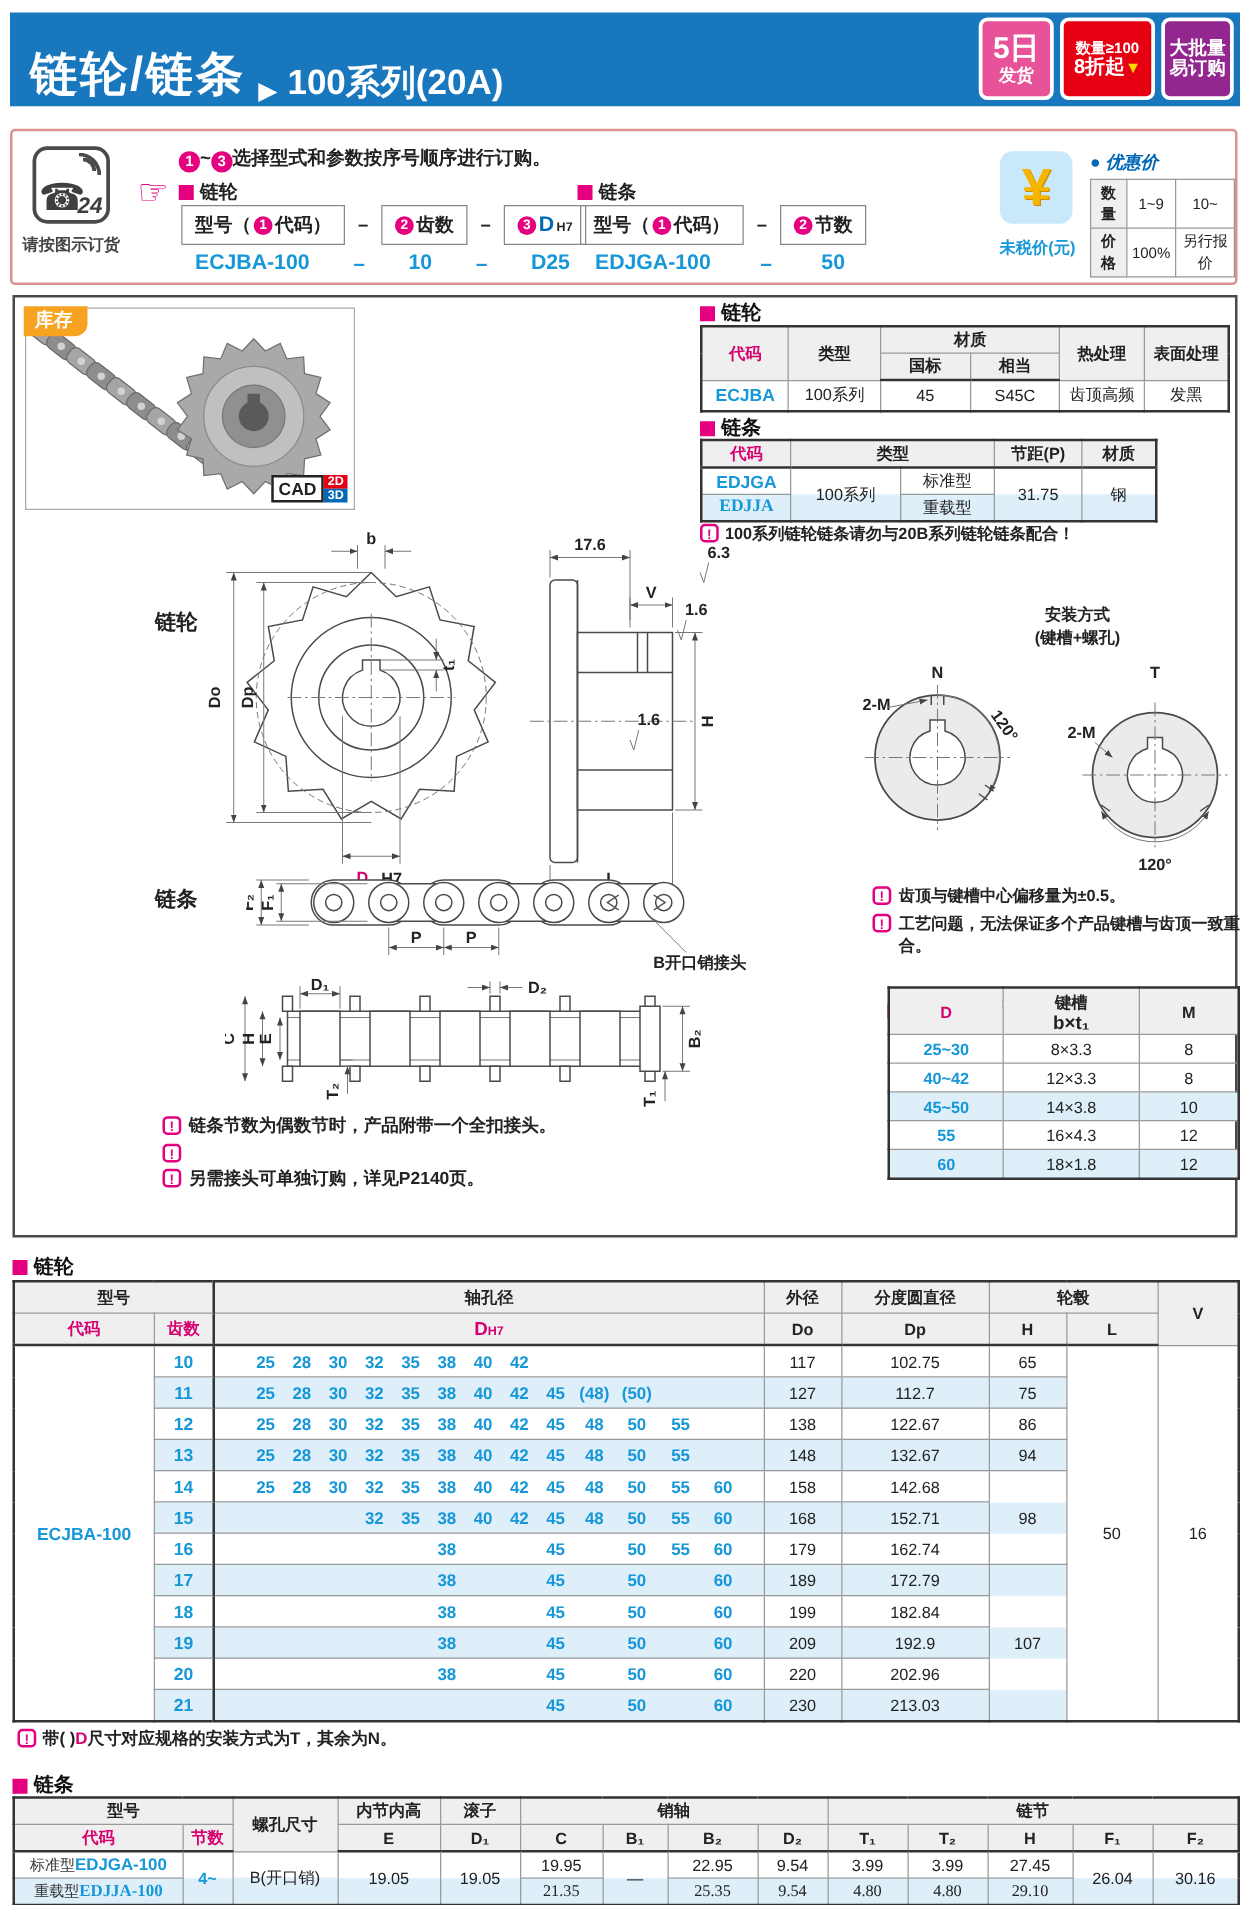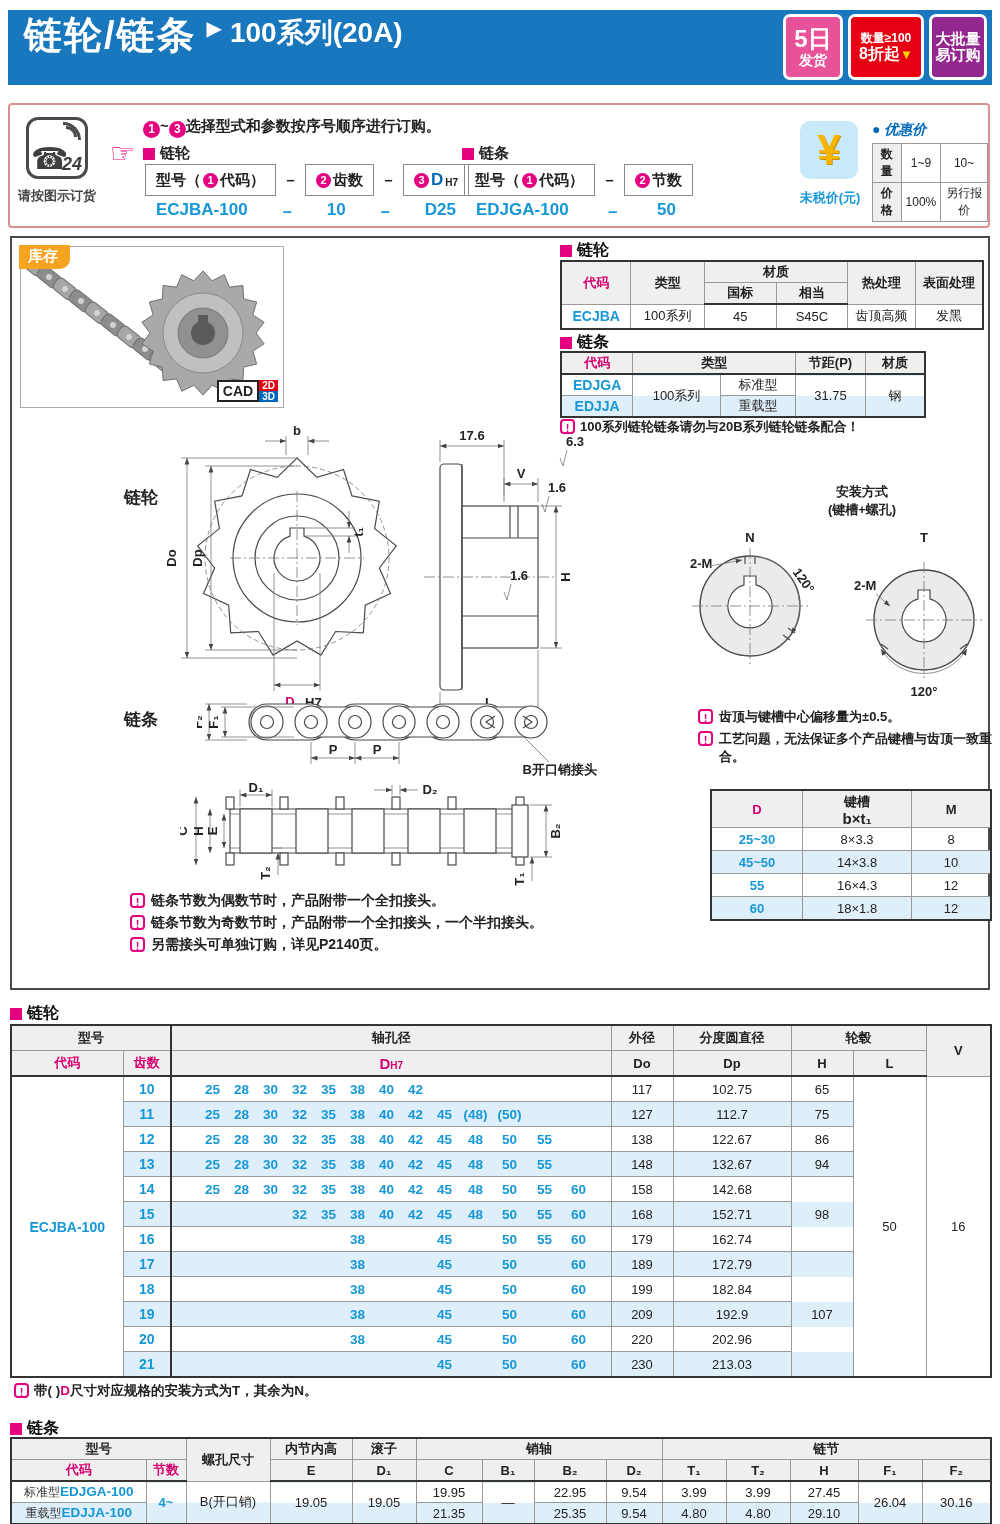--- a/index.html
+++ b/index.html
@@ -1,21 +1,21 @@
 <!DOCTYPE html>
 <html><head>
 <meta charset="utf-8">
 <style>
   html,body{margin:0;padding:0;background:#fff;}
   body{width:1000px;height:1524px;position:relative;font-family:"Liberation Sans","DejaVu Sans",sans-serif;color:#222;}
   .abs{position:absolute;}
   .sq{display:inline-block;width:12px;height:12px;background:#E4007F;margin-right:5px;flex:0 0 auto;}
   .seclbl{display:flex;align-items:center;font-size:16px;font-weight:bold;color:#111;}
   
-  #hdr{left:8px;top:10px;width:984px;height:75px;background:#1877BD;display:flex;align-items:flex-start;}
+  #hdr{left:8px;top:10px;width:984px;height:75px;background:#1877BD;display:flex;align-items:flex-end;}
   #hdr .title{color:#fff;font-size:38px;font-weight:bold;margin-left:16px;letter-spacing:2px;}
   #hdr .tri{color:#fff;font-size:20px;margin:6px 8px 0 10px;}
   #hdr .subtitle{color:#fff;font-size:28px;font-weight:bold;margin-top:4px;}
   #badges{position:absolute;right:5px;top:4px;display:flex;gap:5px;padding-left:25px;}
   .badge{height:66px;border-radius:7px;border:3px solid #fff;box-sizing:border-box;color:#fff;font-weight:bold;display:flex;flex-direction:column;align-items:center;justify-content:center;line-height:1.1;}
   .b1{background:#E85298;width:60px;}
   .b1 .t{font-size:24px;} .b1 .bt{font-size:14px;}
   .b2{background:#E60012;width:76px;}
   .b2 .t{font-size:12px;} .b2 .bt{font-size:16px;}
   .b2 .yarr{color:#FFD800;font-size:13px;}
@@ -60,21 +60,21 @@
   #cadbadge .cad3{background:#0068B7;color:#fff;font-size:10px;font-weight:bold;padding:0 3px;flex:1;display:flex;align-items:center;}
   
   .spectbl{position:absolute;border-collapse:collapse;}
   .spectbl th,.spectbl td{border:1px solid #999;font-size:13px;text-align:center;padding:1px 2px;}
   .spectbl th{background:#EFEFEF;font-weight:bold;}
   .spectbl{border:2px solid #333;}
   .spectbl .mg{color:#D6006F;}
   .spectbl .code{color:#1697D8;font-weight:bold;font-size:14px;}
   .spectbl tr.hsep th{border-bottom:2px solid #333;}
   .grad{background:linear-gradient(#fff 50%,#DFEFFA 50%);}
-  .bgb{background:#DFEFFA;}
+  .bgb{background:#DFEFFA;font-family:Liberation Serif, serif;}
   .specnote{position:absolute;display:flex;gap:5px;font-size:13px;font-weight:bold;align-items:flex-start;}
   .noteic{display:inline-block;flex:0 0 auto;width:15px;height:15px;border:2px solid #E4007F;color:#E4007F;border-radius:4px;font-size:11px;line-height:14px;text-align:center;font-weight:bold;box-sizing:border-box;margin-top:1px;}
   .dlabel{position:absolute;font-size:17px;font-weight:bold;}
   .notes{position:absolute;display:flex;flex-direction:column;gap:4px;}
   .notes .nline{display:flex;gap:6px;font-size:14px;font-weight:bold;align-items:flex-start;}
   .notes.sm13 .nline{font-size:13px;}
   
   #keytbl{position:absolute;border-collapse:collapse;border:2px solid #333;}
   #keytbl th,#keytbl td{border:1px solid #999;font-size:13px;text-align:center;}
   #keytbl th{background:#EFEFEF;height:34px;}
@@ -483,20 +483,25 @@
         <th><span>键槽</span><span class="sub">b×t₁</span></th>
         <th>M</th>
       </tr>
     </thead>
     <tbody id="key-tbody">
         <tr>
           <td class="kd">25~30</td>
           <td>8×3.3</td>
           <td>8</td>
         </tr>
+        <tr>
+          <td class="kd">40~42</td>
+          <td>12×3.3</td>
+          <td>8</td>
+        </tr>
         <tr style="background: rgb(223, 239, 250);">
           <td class="kd">45~50</td>
           <td>14×3.8</td>
           <td>10</td>
         </tr>
         <tr>
           <td class="kd">55</td>
           <td>16×4.3</td>
           <td>12</td>
         </tr>
@@ -615,21 +620,20 @@
     <text transform="rotate(-90 344 96)" x="344" y="96" text-anchor="middle" font-size="12">T₁</text>
   </svg>
 
   <div class="notes" style="left:118px;top:654px;width:560px">
     <div class="nline">
         <span class="noteic">!</span>
         <span>链条节数为偶数节时，产品附带一个全扣接头。</span>
       </div>
     <div class="nline">
         <span class="noteic">!</span>
-        <span>链条节数为奇数节时，产品附带一个全扣接头，一个半扣接头。</span>
       </div>
     <div class="nline">
         <span class="noteic">!</span>
         <span>另需接头可单独订购，详见P2140页。</span>
       </div>
   </div>
 </div>
 
 <div class="seclbl abs" style="left:10px;top:1003px">
   <span class="sq"></span>

